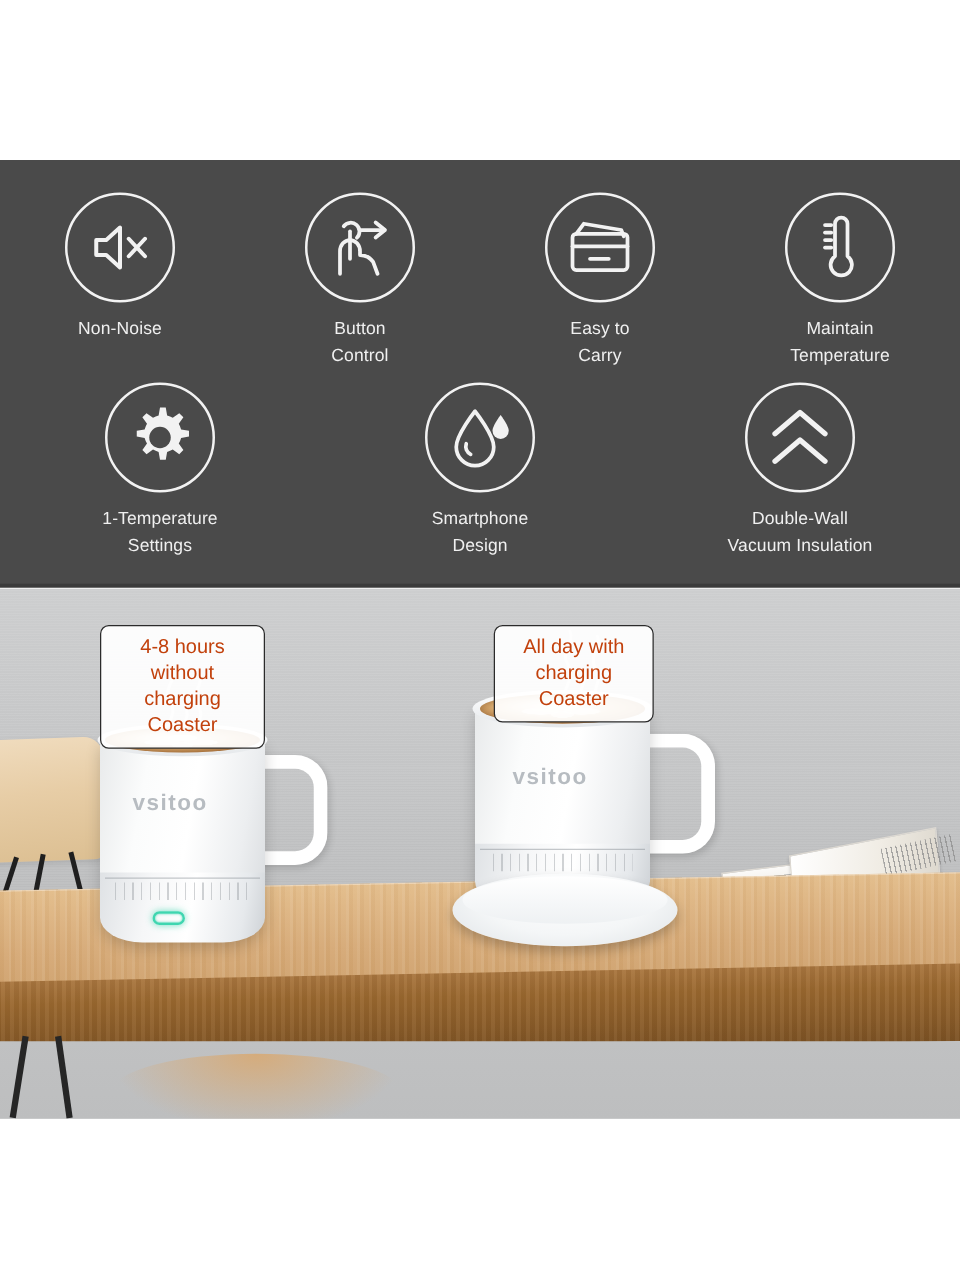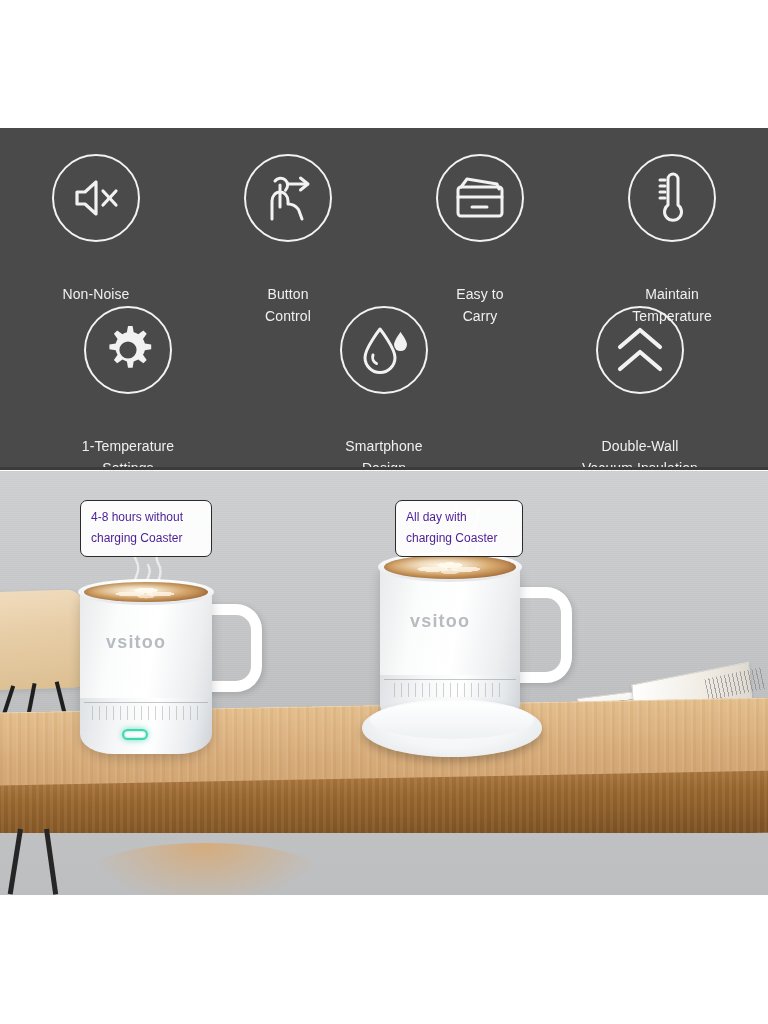--- a/index.html
+++ b/index.html
@@ -20,21 +20,21 @@
   }
   .feature-panel::after {
     content:""; position:absolute; left:0; bottom:0; width:100%; height:3px;
     background: #3b3b3b;
   }
   .feature-row { position:absolute; left:0; width:768px; display:flex; }
   .feature-row.r1 { top: 26px; }
   .feature-row.r2 { top: 178px; }
   .feature-cell {
     flex: 1 1 25%;
-    display:flex; flex-direction:column; align-items:center;gap:32px;
+    display:flex; flex-direction:column; align-items:center;
   }
   .icon-circle {
     width: 88px; height: 88px; border-radius: 50%;
     border: 2px solid #f2f2f2;
     display:flex; align-items:center; justify-content:center;
     position: relative;
   }
   .icon-circle svg { display:block; }
   .feature-label {
     margin-top: 9px;
@@ -220,22 +220,23 @@
     background: linear-gradient(180deg,#ffffff,#eef1f3);
   }
 
   
   .callout {
     position:absolute;
     background: rgba(255,255,255,.93);
     border: 1px solid #2b2b2b;
     border-radius: 7px;
     padding: 6px 10px 7px;
-    color:#4c1d95;
-    font-size:12px;
+    text-align:center;
+    color:#c2410c;
+    font-size:16px;
     line-height:21px;
     white-space: pre-line;
   }
 </style>
 </head>
 <body>
 
 <div id="page">
 
   <div class="feature-panel">

